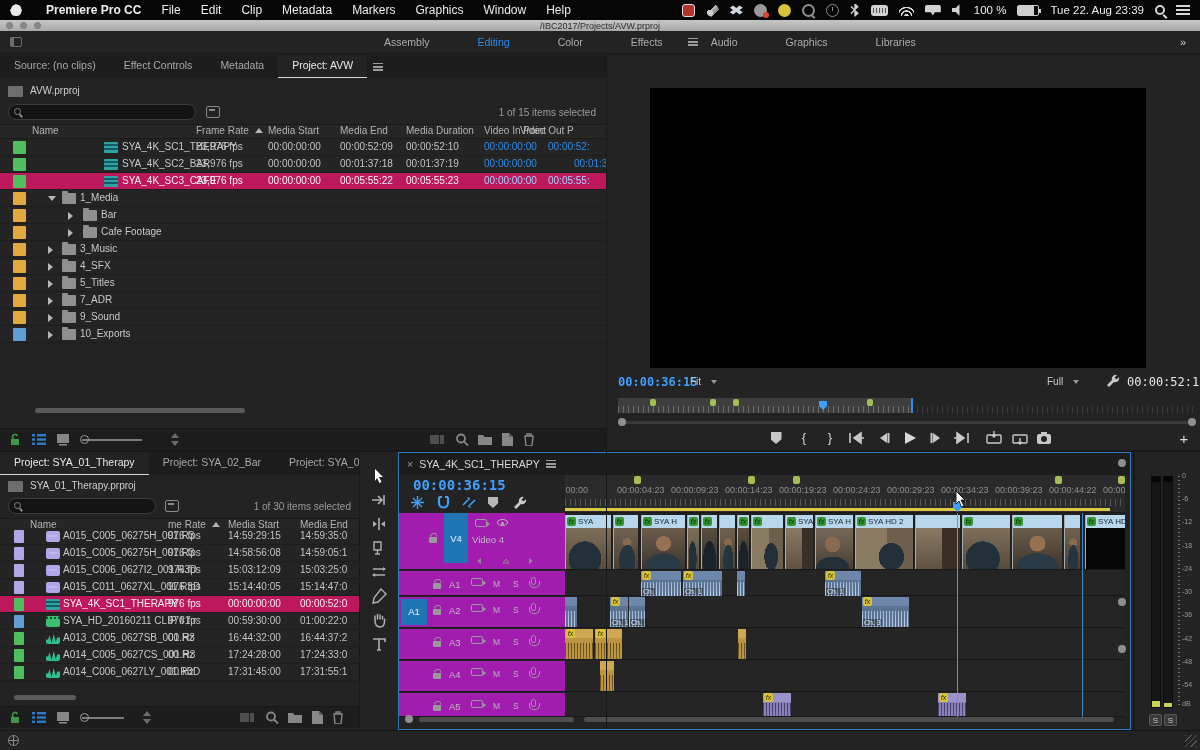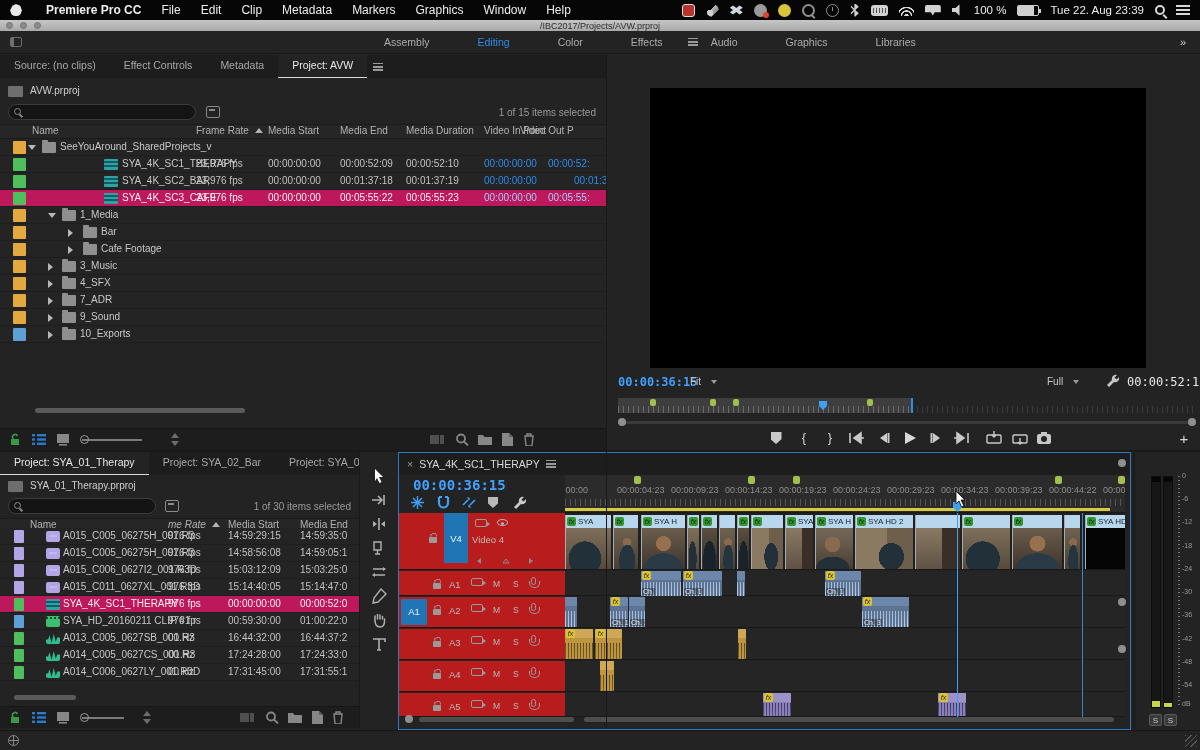--- a/index.html
+++ b/index.html
@@ -107,21 +107,21 @@
   #timeline{position:absolute;left:398px;top:452px;width:733px;height:278px;background:#232323;border:1px solid #2f7abf;}
   #tl-tabs{position:absolute;left:0;top:0;width:731px;height:22px;background:#1d1d1d;display:flex;align-items:center;color:#d8d8d8;font-size:10.5px;}
   #tl-head{position:absolute;left:0;top:22px;width:166px;height:38px;background:#232323;}
   #tl-ruler{position:absolute;left:166px;top:22px;width:560px;height:38px;background:#2b2b2b;overflow:hidden;border-bottom:1px solid #191919;}
   .rlab{position:absolute;top:10px;font-size:9px;color:#8e8e8e;white-space:nowrap;}
   .rticks{position:absolute;left:0;top:24px;width:100%;height:7px;background:repeating-linear-gradient(90deg,#555 0 1px,transparent 1px 5px);}
   .renderbar{position:absolute;left:0;top:33px;height:3px;background:#d9ca45;}
   .tl-gmark{position:absolute;top:1px;width:7px;height:8px;border-radius:2px;background:#a3bf4d;}
   #tracks{position:absolute;left:166px;top:60px;width:560px;height:205px;overflow:hidden;}
   #theads{position:absolute;left:0;top:60px;width:166px;height:205px;background:#262626;}
-  .trow{position:absolute;left:0;width:166px;border-bottom:1px solid #191919;background:#b91c1c;text-align:right;}
+  .trow{position:absolute;left:0;width:166px;border-bottom:1px solid #191919;background:#a21caf;text-align:right;}
   .tband{position:absolute;left:0;width:560px;border-bottom:1px solid #191919;background:#252525;}
   .lock{position:absolute;width:8px;height:6px;background:#9a9a9a;border-radius:1px;}
   .lock::before{content:"";position:absolute;left:1px;top:-4px;width:5px;height:4px;border:1.5px solid #9a9a9a;border-bottom:none;border-radius:3px 3px 0 0;transform:rotate(-18deg);}
   .tid{position:absolute;color:#bdbdbd;font-size:9.5px;}
   .v4box{position:absolute;left:45px;top:0;width:24px;height:50px;background:#2076b4;color:#eaf4fc;display:flex;align-items:center;justify-content:center;font-size:9.5px;}
   .srcbox{position:absolute;left:2px;width:26px;background:#2076b4;color:#eaf4fc;display:flex;align-items:center;justify-content:center;font-size:9.5px;}
   .cam{position:absolute;width:12px;height:8px;border:1px solid #9a9a9a;border-radius:2px;}
   .cam::after{content:"";position:absolute;right:-4px;top:1px;border-top:3px solid transparent;border-bottom:3px solid transparent;border-left:4px solid #9a9a9a;}
   .eye{position:absolute;width:11px;height:7px;border:1px solid #b2b2b2;border-radius:50%;}
   .eye::after{content:"";position:absolute;left:3px;top:1.5px;width:3px;height:3px;border-radius:50%;background:#b2b2b2;}
@@ -251,32 +251,20 @@
       <span class="abs" style="left:32px;">Name</span>
       <span class="abs" style="left:196px;"><span>Frame Rate</span><span class="caret"></span></span>
       <span class="abs" style="left:268px;">Media Start</span>
       <span class="abs" style="left:340px;">Media End</span>
       <span class="abs" style="left:406px;">Media Duration</span>
       <span class="abs" style="left:484px;">Video In Point</span>
       <span class="abs" style="left:520px;">Video Out P</span>
     </div>
     <div class="abs" style="left:0;top:61px;width:606px;height:262px;overflow:hidden;">
 
-        <div class="prow" data-ind="1">
-          <span class="sw orange"></span>
-          <span class="tri open"></span>
-          <span class="ric bin"></span>
-          <span class="rname">SeeYouAround_SharedProjects_v</span>
-          <span class="cval" style="left:196px;"></span>
-          <span class="cval" style="left:268px;"></span>
-          <span class="cval" style="left:340px;"></span>
-          <span class="cval" style="left:406px;"></span>
-          <span class="cval bluec" style="left:484px;"></span>
-          <span class="cval bluec" style="left:548px;"></span>
-        </div>
 
 
         <div class="prow" data-ind="3c">
           <span class="sw green"></span>
 
           <span class="ric seq"></span>
           <span class="rname">SYA_4K_SC1_THERAPY</span>
           <span class="cval" style="left:196px;">23,976 fps</span>
           <span class="cval" style="left:268px;">00:00:00:00</span>
           <span class="cval" style="left:340px;">00:00:52:09</span>
@@ -370,20 +358,32 @@
           <span class="ric bin"></span>
           <span class="rname">4_SFX</span>
           <span class="cval" style="left:196px;"></span>
           <span class="cval" style="left:268px;"></span>
           <span class="cval" style="left:340px;"></span>
           <span class="cval" style="left:406px;"></span>
           <span class="cval bluec" style="left:484px;"></span>
           <span class="cval bluec" style="left:548px;"></span>
         </div>
 
+        <div class="prow" data-ind="2">
+          <span class="sw orange"></span>
+          <span class="tri closed"></span>
+          <span class="ric bin"></span>
+          <span class="rname">5_Titles</span>
+          <span class="cval" style="left:196px;"></span>
+          <span class="cval" style="left:268px;"></span>
+          <span class="cval" style="left:340px;"></span>
+          <span class="cval" style="left:406px;"></span>
+          <span class="cval bluec" style="left:484px;"></span>
+          <span class="cval bluec" style="left:548px;"></span>
+        </div>
 
         <div class="prow" data-ind="2">
           <span class="sw orange"></span>
           <span class="tri closed"></span>
           <span class="ric bin"></span>
           <span class="rname">7_ADR</span>
           <span class="cval" style="left:196px;"></span>
           <span class="cval" style="left:268px;"></span>
           <span class="cval" style="left:340px;"></span>
           <span class="cval" style="left:406px;"></span>
@@ -476,21 +476,21 @@
   <div class="abs" style="left:0;top:475px;width:359px;height:253px;background:#232323;">
     <span class="abs" style="left:8px;top:6px;width:15px;height:11px;background:#6e6e6e;border-radius:1px;"></span>
     <span class="abs" style="left:30px;top:5px;color:#cfcfcf;">SYA_01_Therapy.prproj</span>
     <span class="searchbox" style="left:8px;top:23px;width:148px;">
         <span class="mag"></span>
       </span>
     <span class="abs" style="left:165px;top:25px;width:14px;height:12px;border:1px solid #8a8a8a;border-radius:2px;background:linear-gradient(#8a8a8a 0 0) 2px 2px/6px 2px no-repeat;"></span>
     <span class="abs" style="right:8px;top:26px;color:#9a9a9a;">1 of 30 items selected</span>
     <div class="colhead" style="left:0;top:43px;width:359px;height:15px;">
       <span class="abs" style="left:30px;">Name</span>
-      <span class="abs" style="left:168px;font-style:italic;"><span>me Rate</span><span class="caret"></span></span>
+      <span class="abs" style="left:168px;"><span>me Rate</span><span class="caret"></span></span>
       <span class="abs" style="left:228px;">Media Start</span>
       <span class="abs" style="left:300px;">Media End</span>
     </div>
     <div class="abs" style="left:0;top:53px;width:359px;height:156px;overflow:hidden;">
 
         <div class="prow" data-ind="f">
           <span class="sw lav" style="left:14px;width:10px;"></span>
           <span class="ric clip"></span>
           <span class="rname">A015_C005_06275H_001.R3</span>
           <span class="cval" style="left:168px;">976 fps</span>

